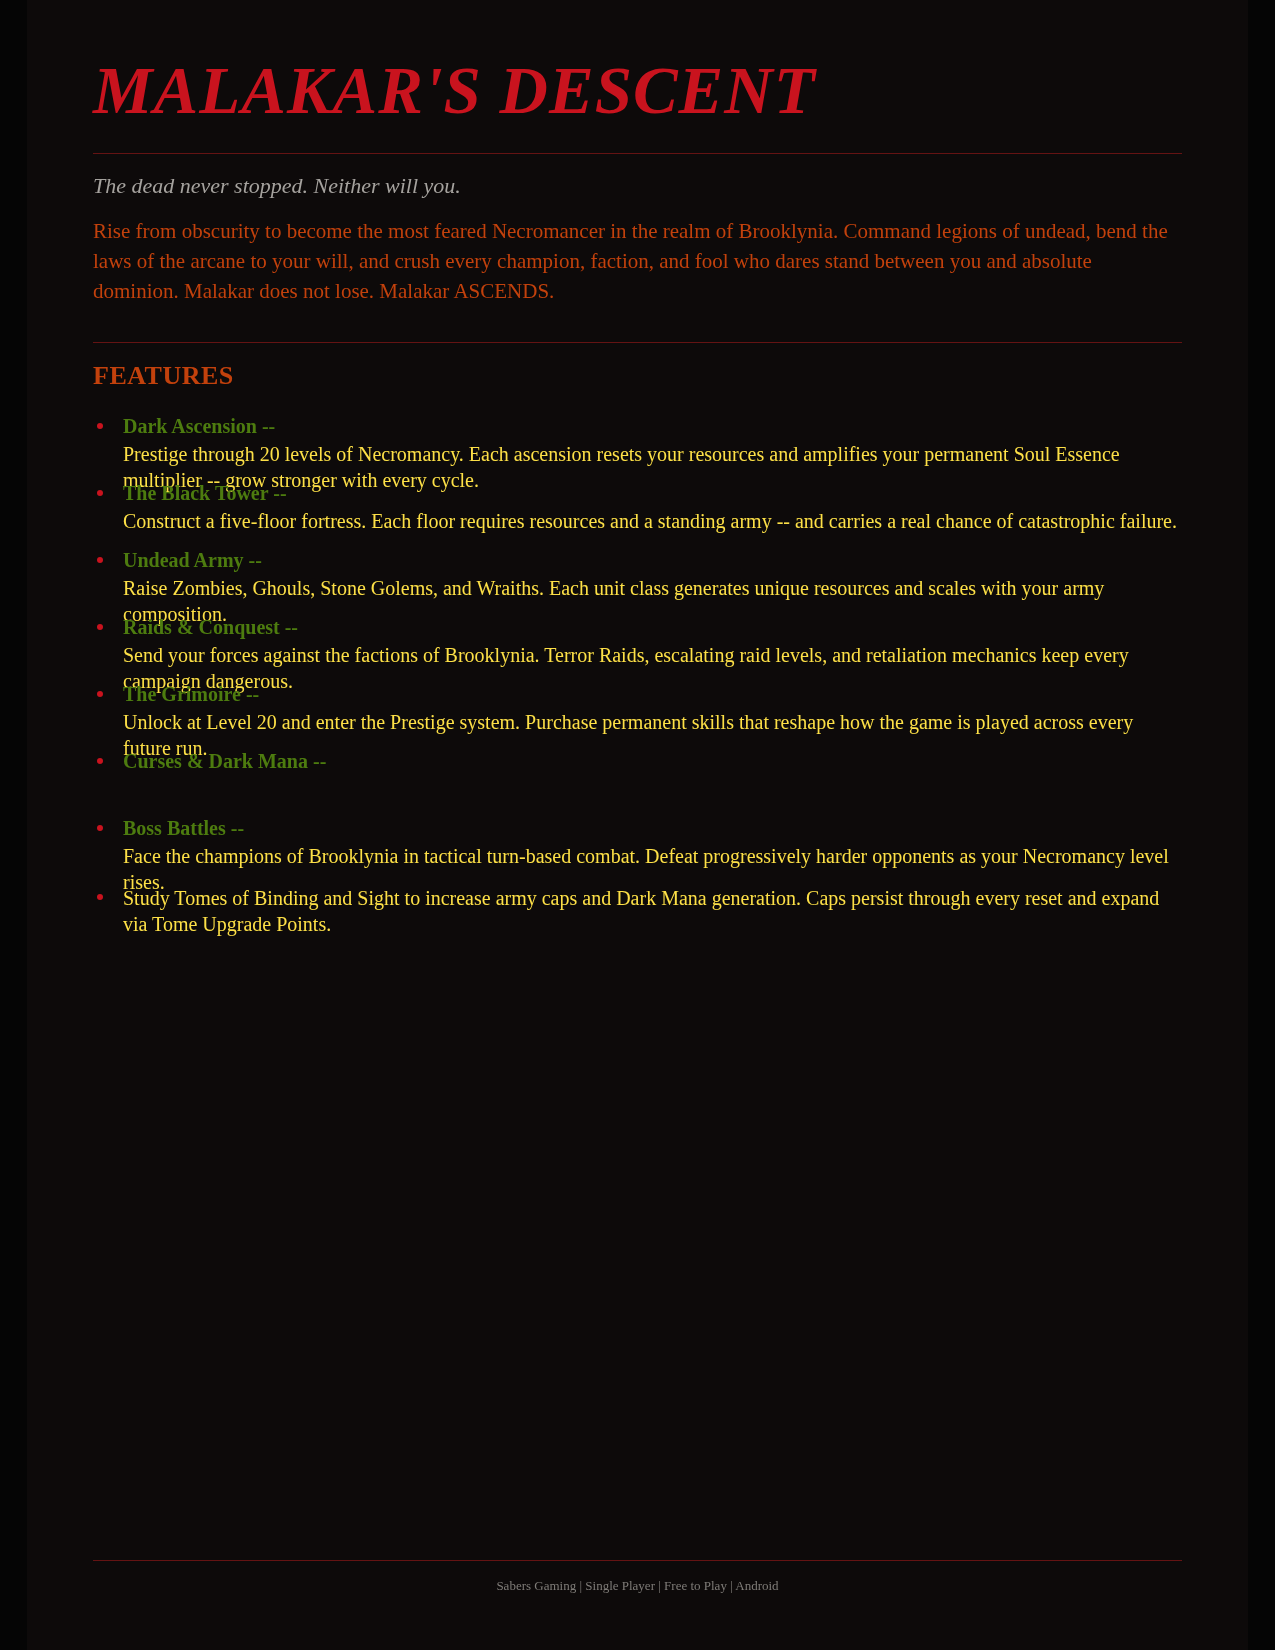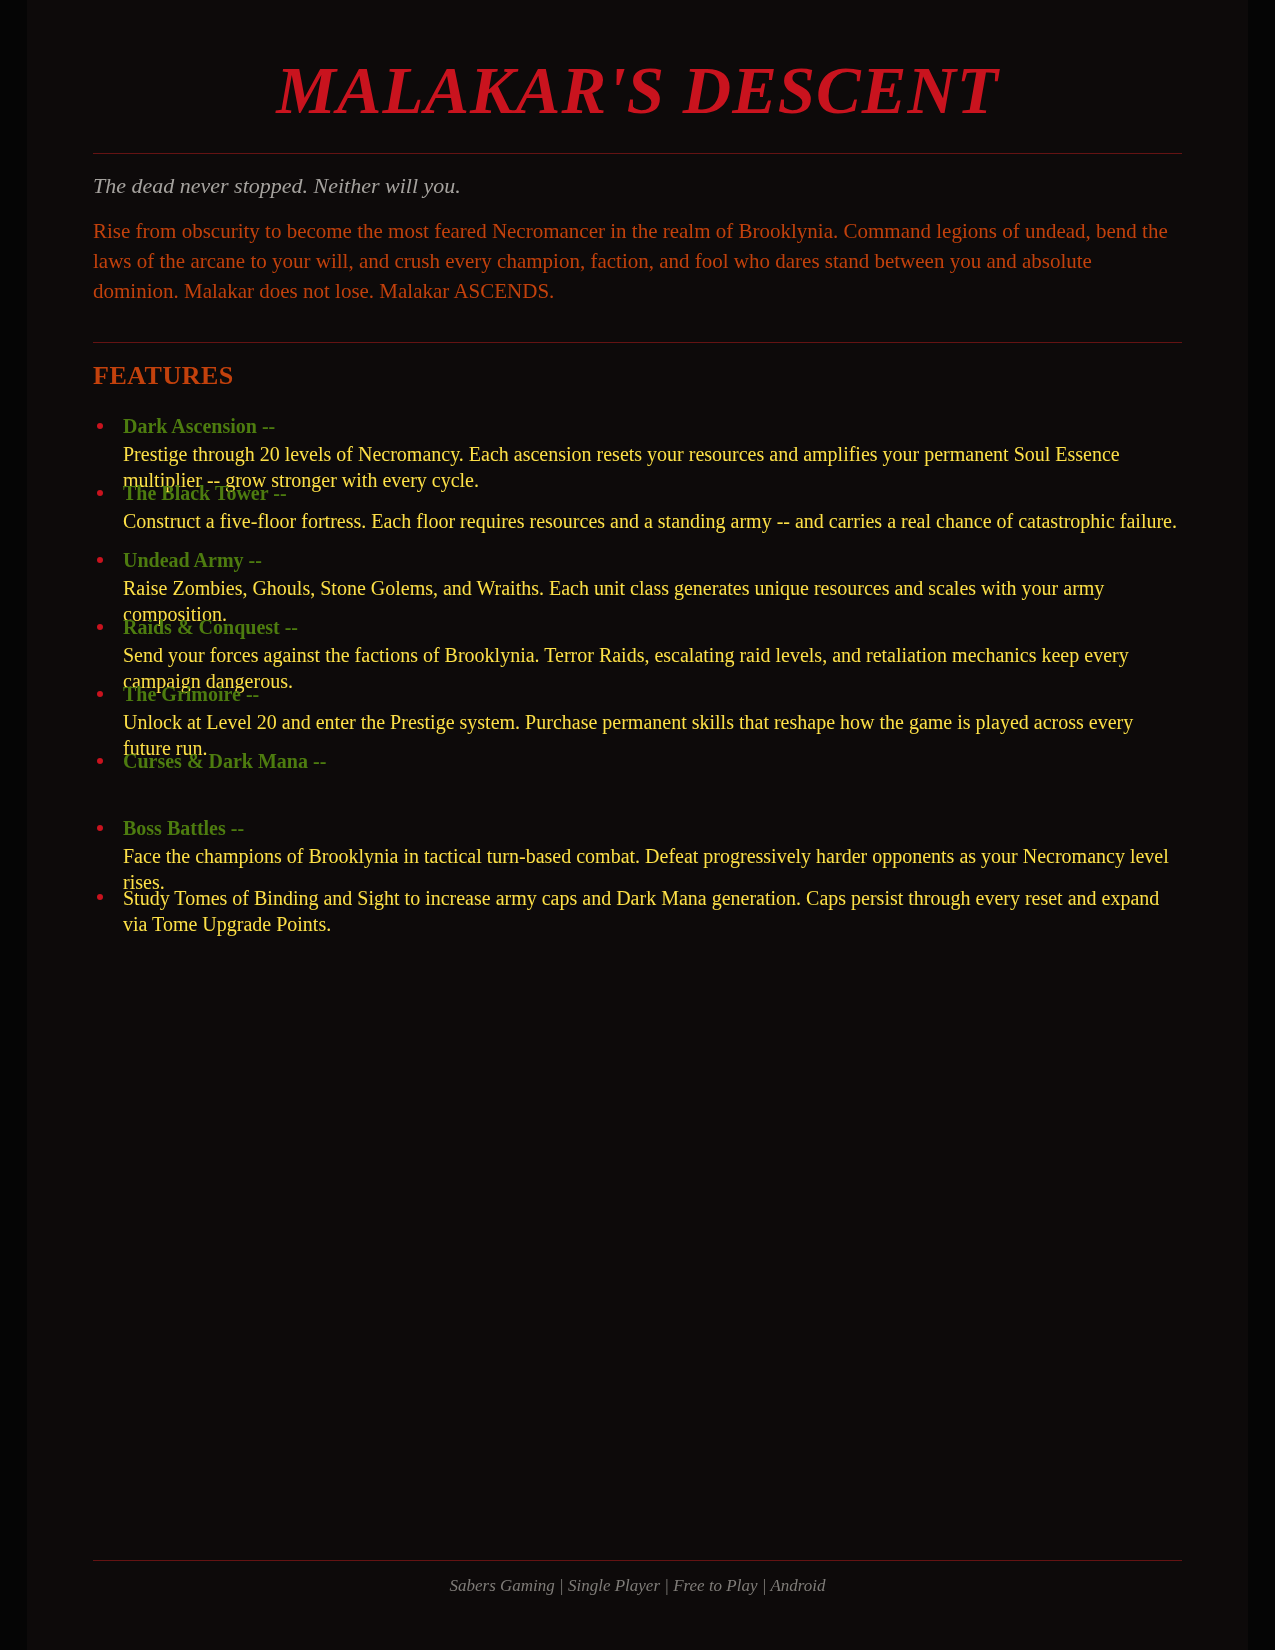--- a/index.html
+++ b/index.html
@@ -11,21 +11,20 @@
     width: 1221px;
     min-height: 1650px;
     margin: 0 auto;
     background: #0d0a0a;
     padding: 0 66px 52px 66px;
     display: flex;
     flex-direction: column;
   }
   .game-title {
     margin-top: 55px;
-    text-align: center;
     font-size: 67px;
     line-height: 1.05;
     font-weight: bold;
     font-style: italic;
     color: #c9131e;
     letter-spacing: 1px;
     white-space: nowrap;
   }
   .rule {
     border: none;
@@ -86,22 +85,21 @@
     font-size: 20px;
     line-height: 26px;
     color: #fde047;
   }
   .footer {
     margin-top: auto;
   }
   .footer-text {
     margin-top: 13px;
     text-align: center;
-    font-style: italic;
-    font-size: 17px;
+    font-size: 13px;
     line-height: 24px;
     color: #7f7c78;
   }
 </style>
 </head>
 <body>
 
 <div class="page">
 
   <h1 class="game-title">MALAKAR'S DESCENT</h1>

